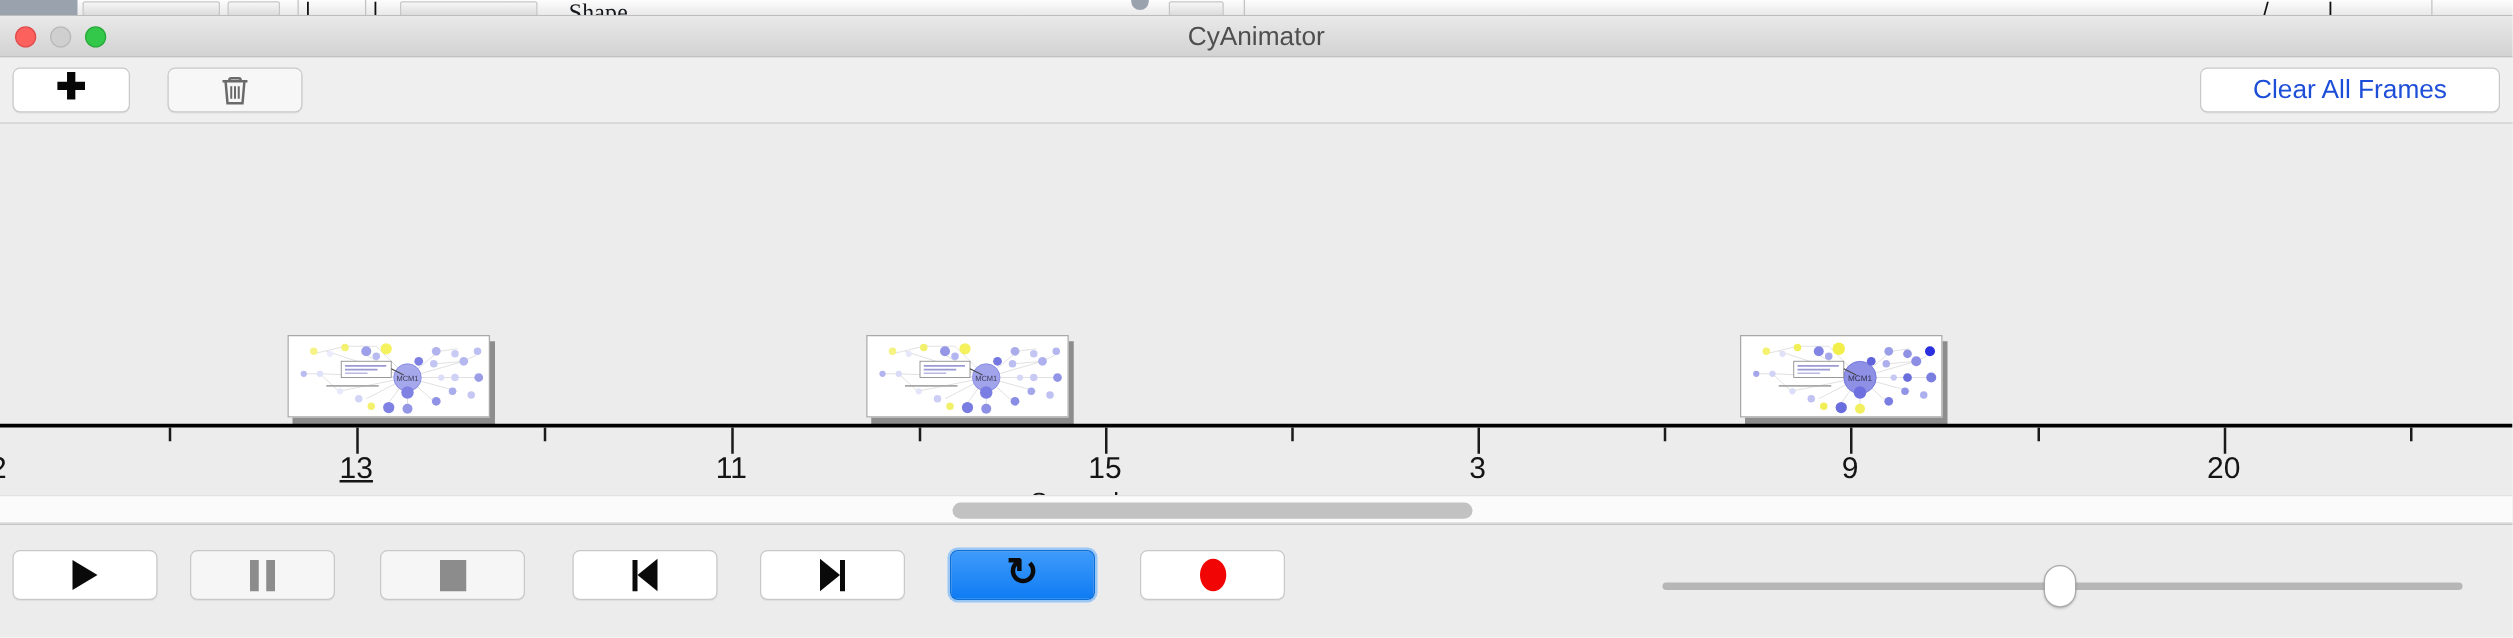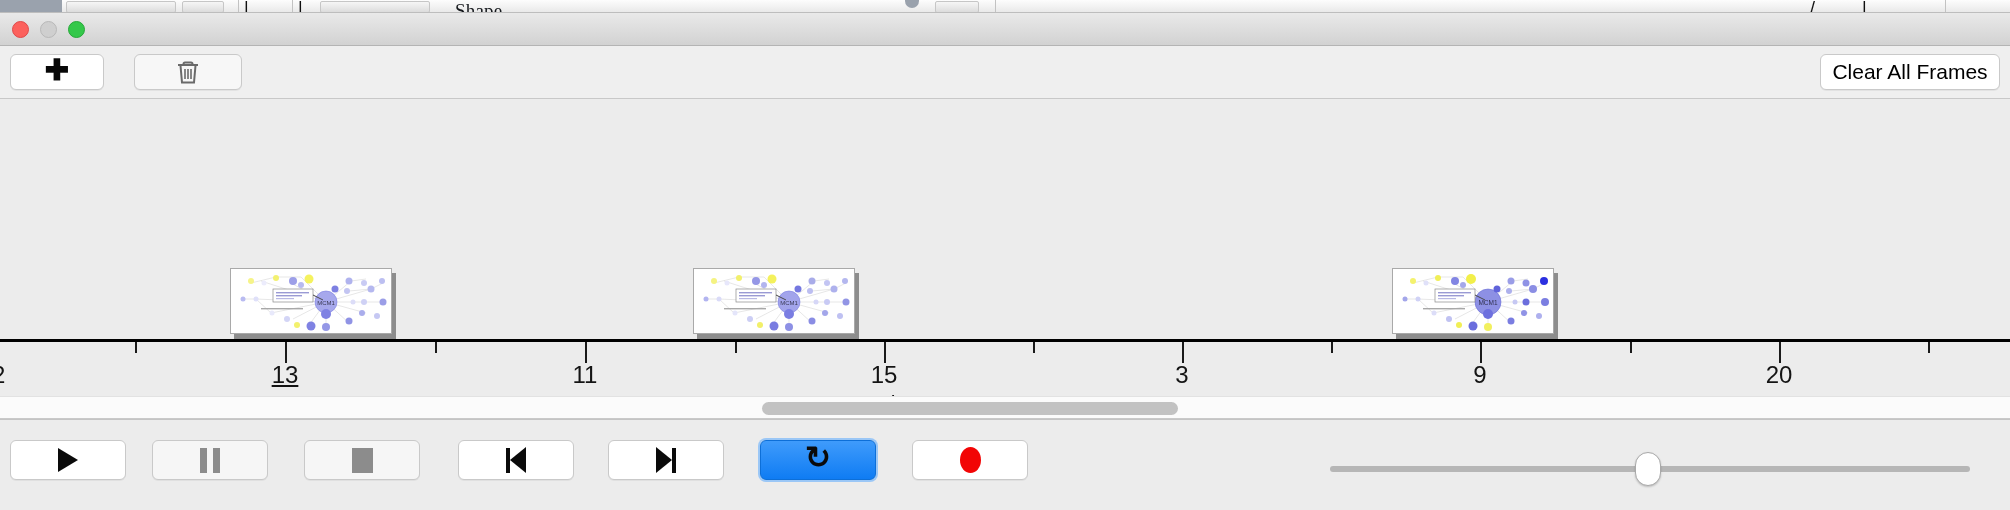--- a/index.html
+++ b/index.html
@@ -68,22 +68,22 @@
     background: #efefef; border-bottom: 1px solid #c8c8c8;
   }
   .tb-btn {
     position: absolute; top: 8px; height: 36px;
     border: 1px solid #c9c9c9; border-radius: 6px;
     display: flex; align-items: center; justify-content: center;
     box-shadow: 0 1px 0 rgba(0,0,0,.05);
   }
   #btn-add    { left: 10px;   width: 94px;  background: #ffffff; }
   #btn-delete { left: 134px;  width: 108px; background: #f7f7f7; }
-  #btn-clear  { right: 10px;  width: 180px; background: #ffffff;
-                font-size: 21px; color: #000000; }
+  #btn-clear  { right: 10px;  width: 240px; background: #ffffff;
+                font-size: 21px; color: #1d4ed8; }
   .plus-glyph { font-size: 29px; font-weight: 700; color: #070707; line-height: 1;
                 margin-top: -3px; }
 
   
   #timeline {
     position: relative; width: 100%; height: 320px;
     background: #ececec; overflow: hidden;
   }
 
   
@@ -198,20 +198,21 @@
 </div>
 
 <div id="window">
 
   <div id="titlebar">
     <div id="traffic">
       <span class="light red"></span>
       <span class="light yellow"></span>
       <span class="light green"></span>
     </div>
+    <div id="window-title">CyAnimator</div>
   </div>
 
   <div id="toolbar">
     <div class="tb-btn" id="btn-add">
       <span class="plus-glyph">✚</span>
     </div>
     <div class="tb-btn" id="btn-delete">
       <svg width="26" height="28" viewBox="0 0 26 28">
         <path d="M3 7 h20 M10 4.5 h6 a1.5 1.5 0 0 1 1.5 1.5 v1 h-9 v-1 a1.5 1.5 0 0 1 1.5 -1.5 z" fill="none" stroke="#6a6a6a" stroke-width="2"></path>
         <path d="M5.5 7.5 L7 24.5 h12 L20.5 7.5" fill="none" stroke="#6a6a6a" stroke-width="2"></path>

